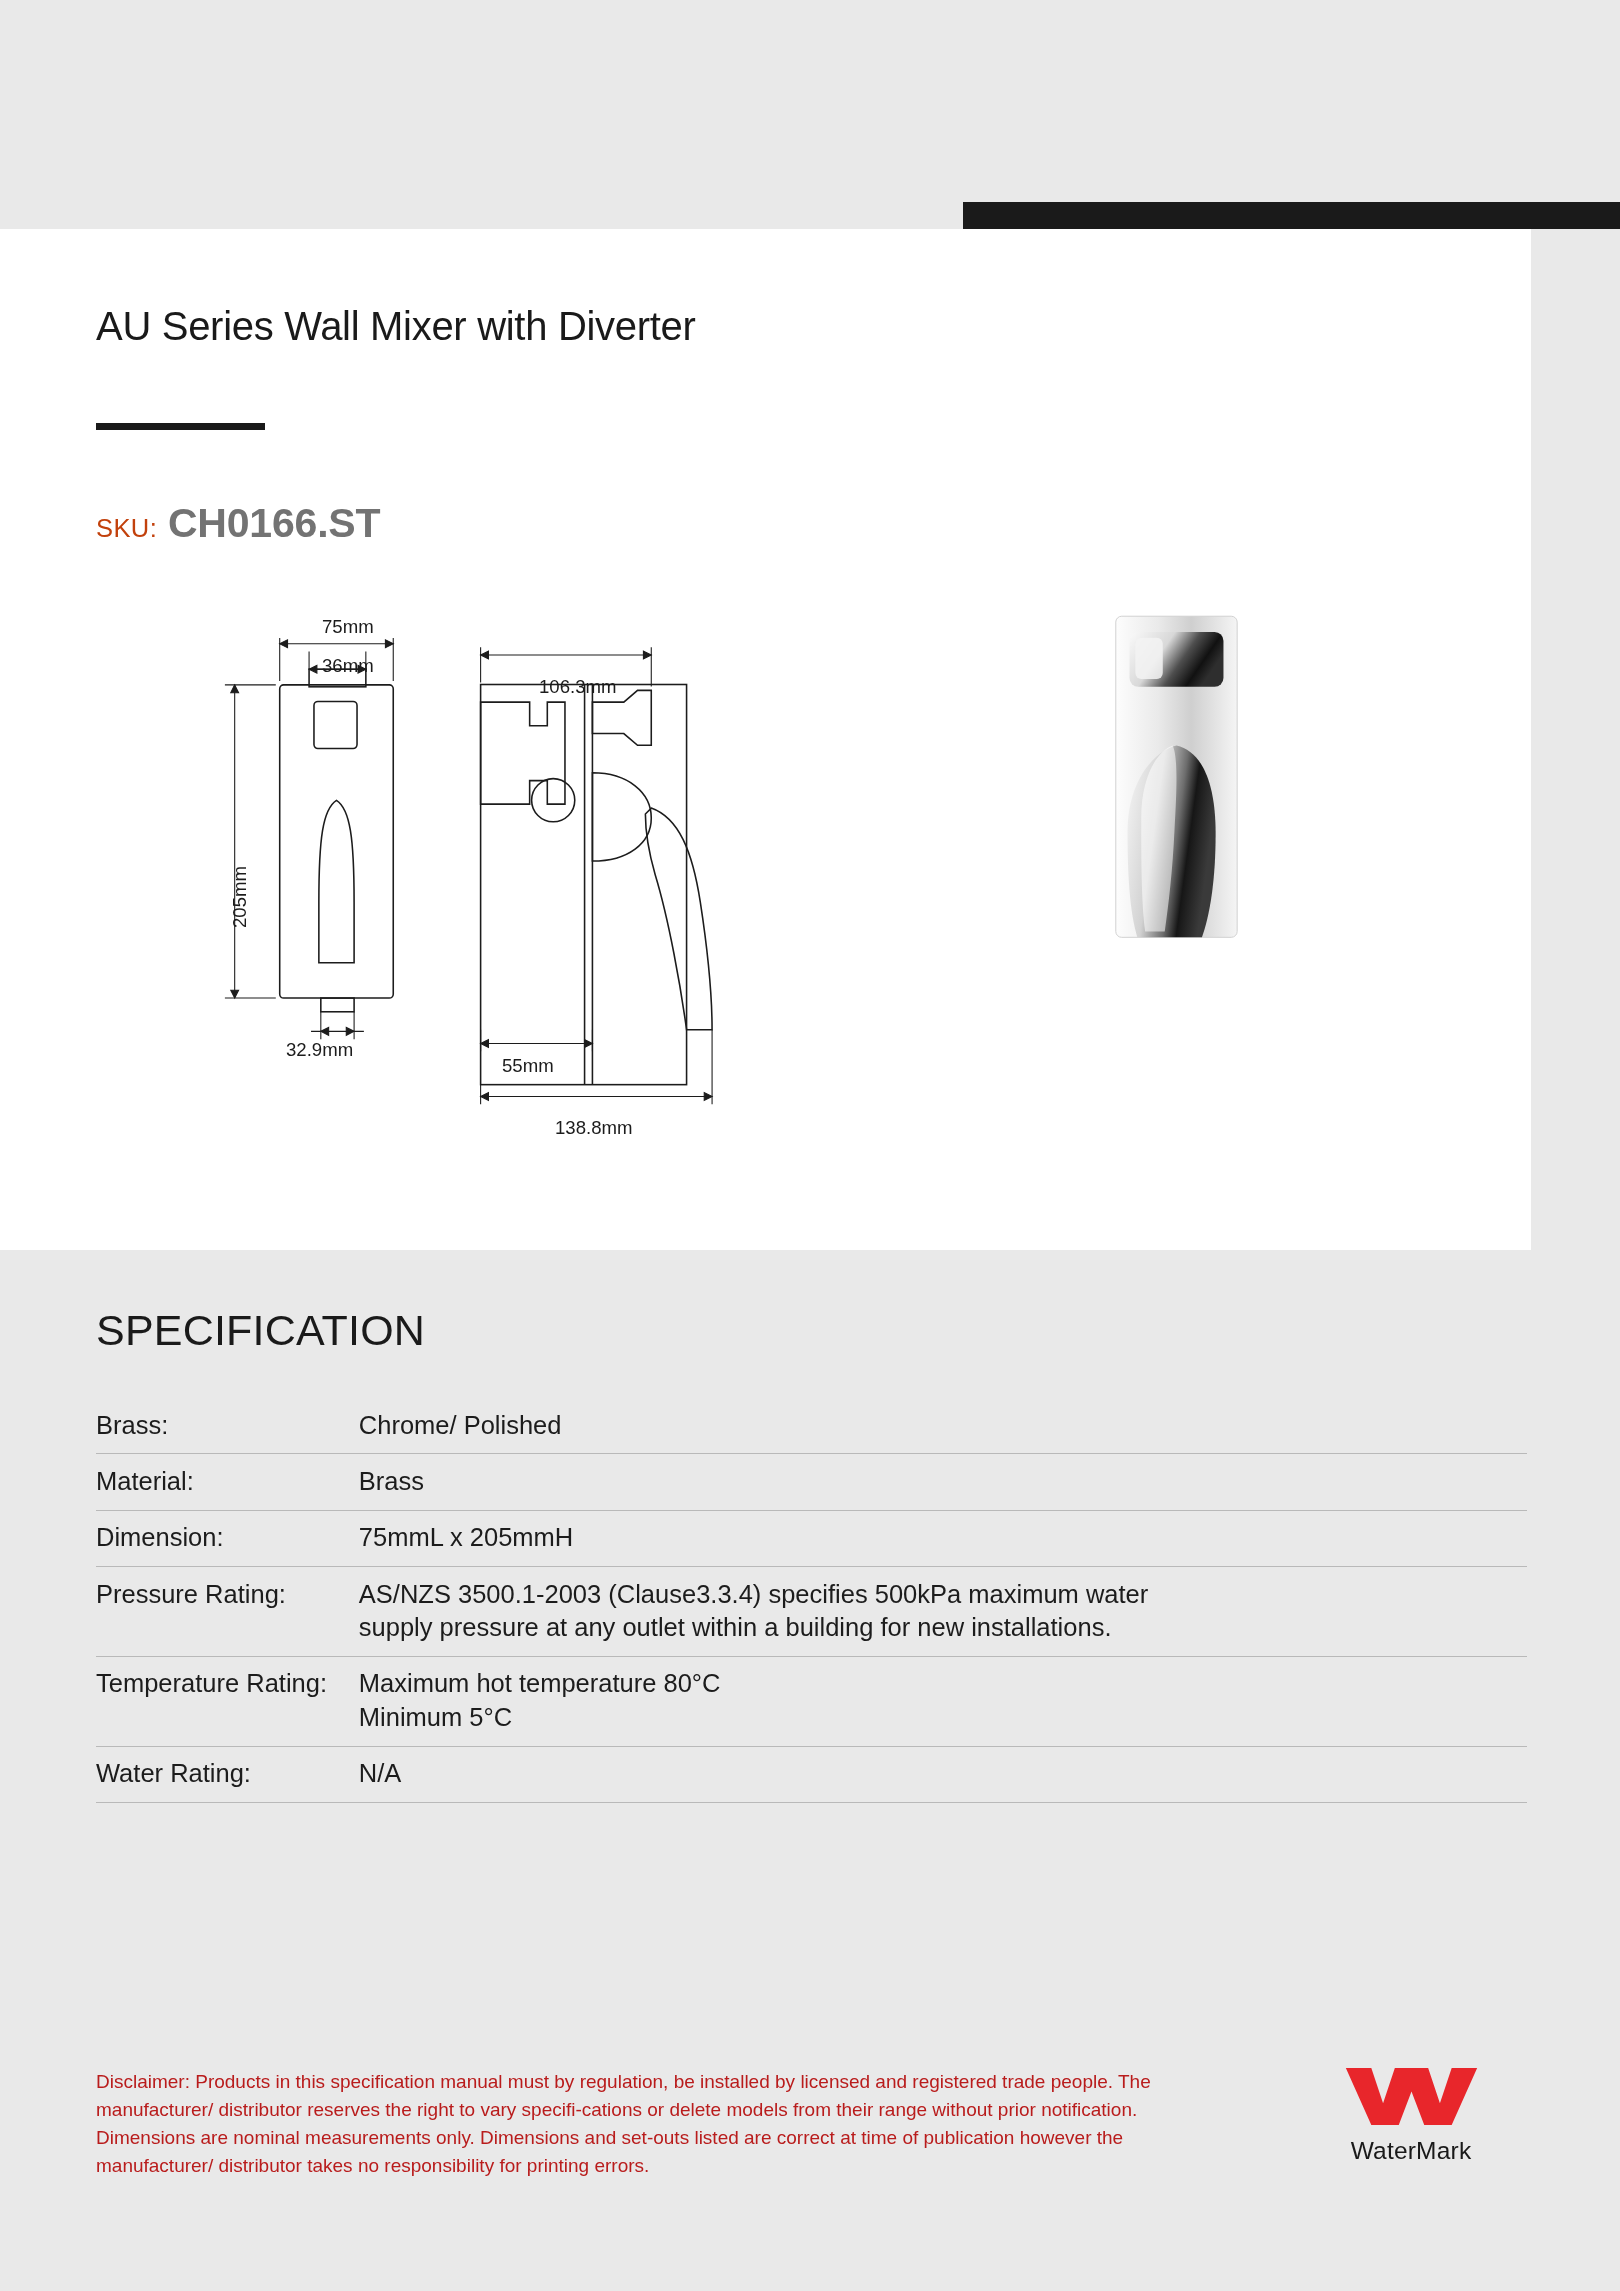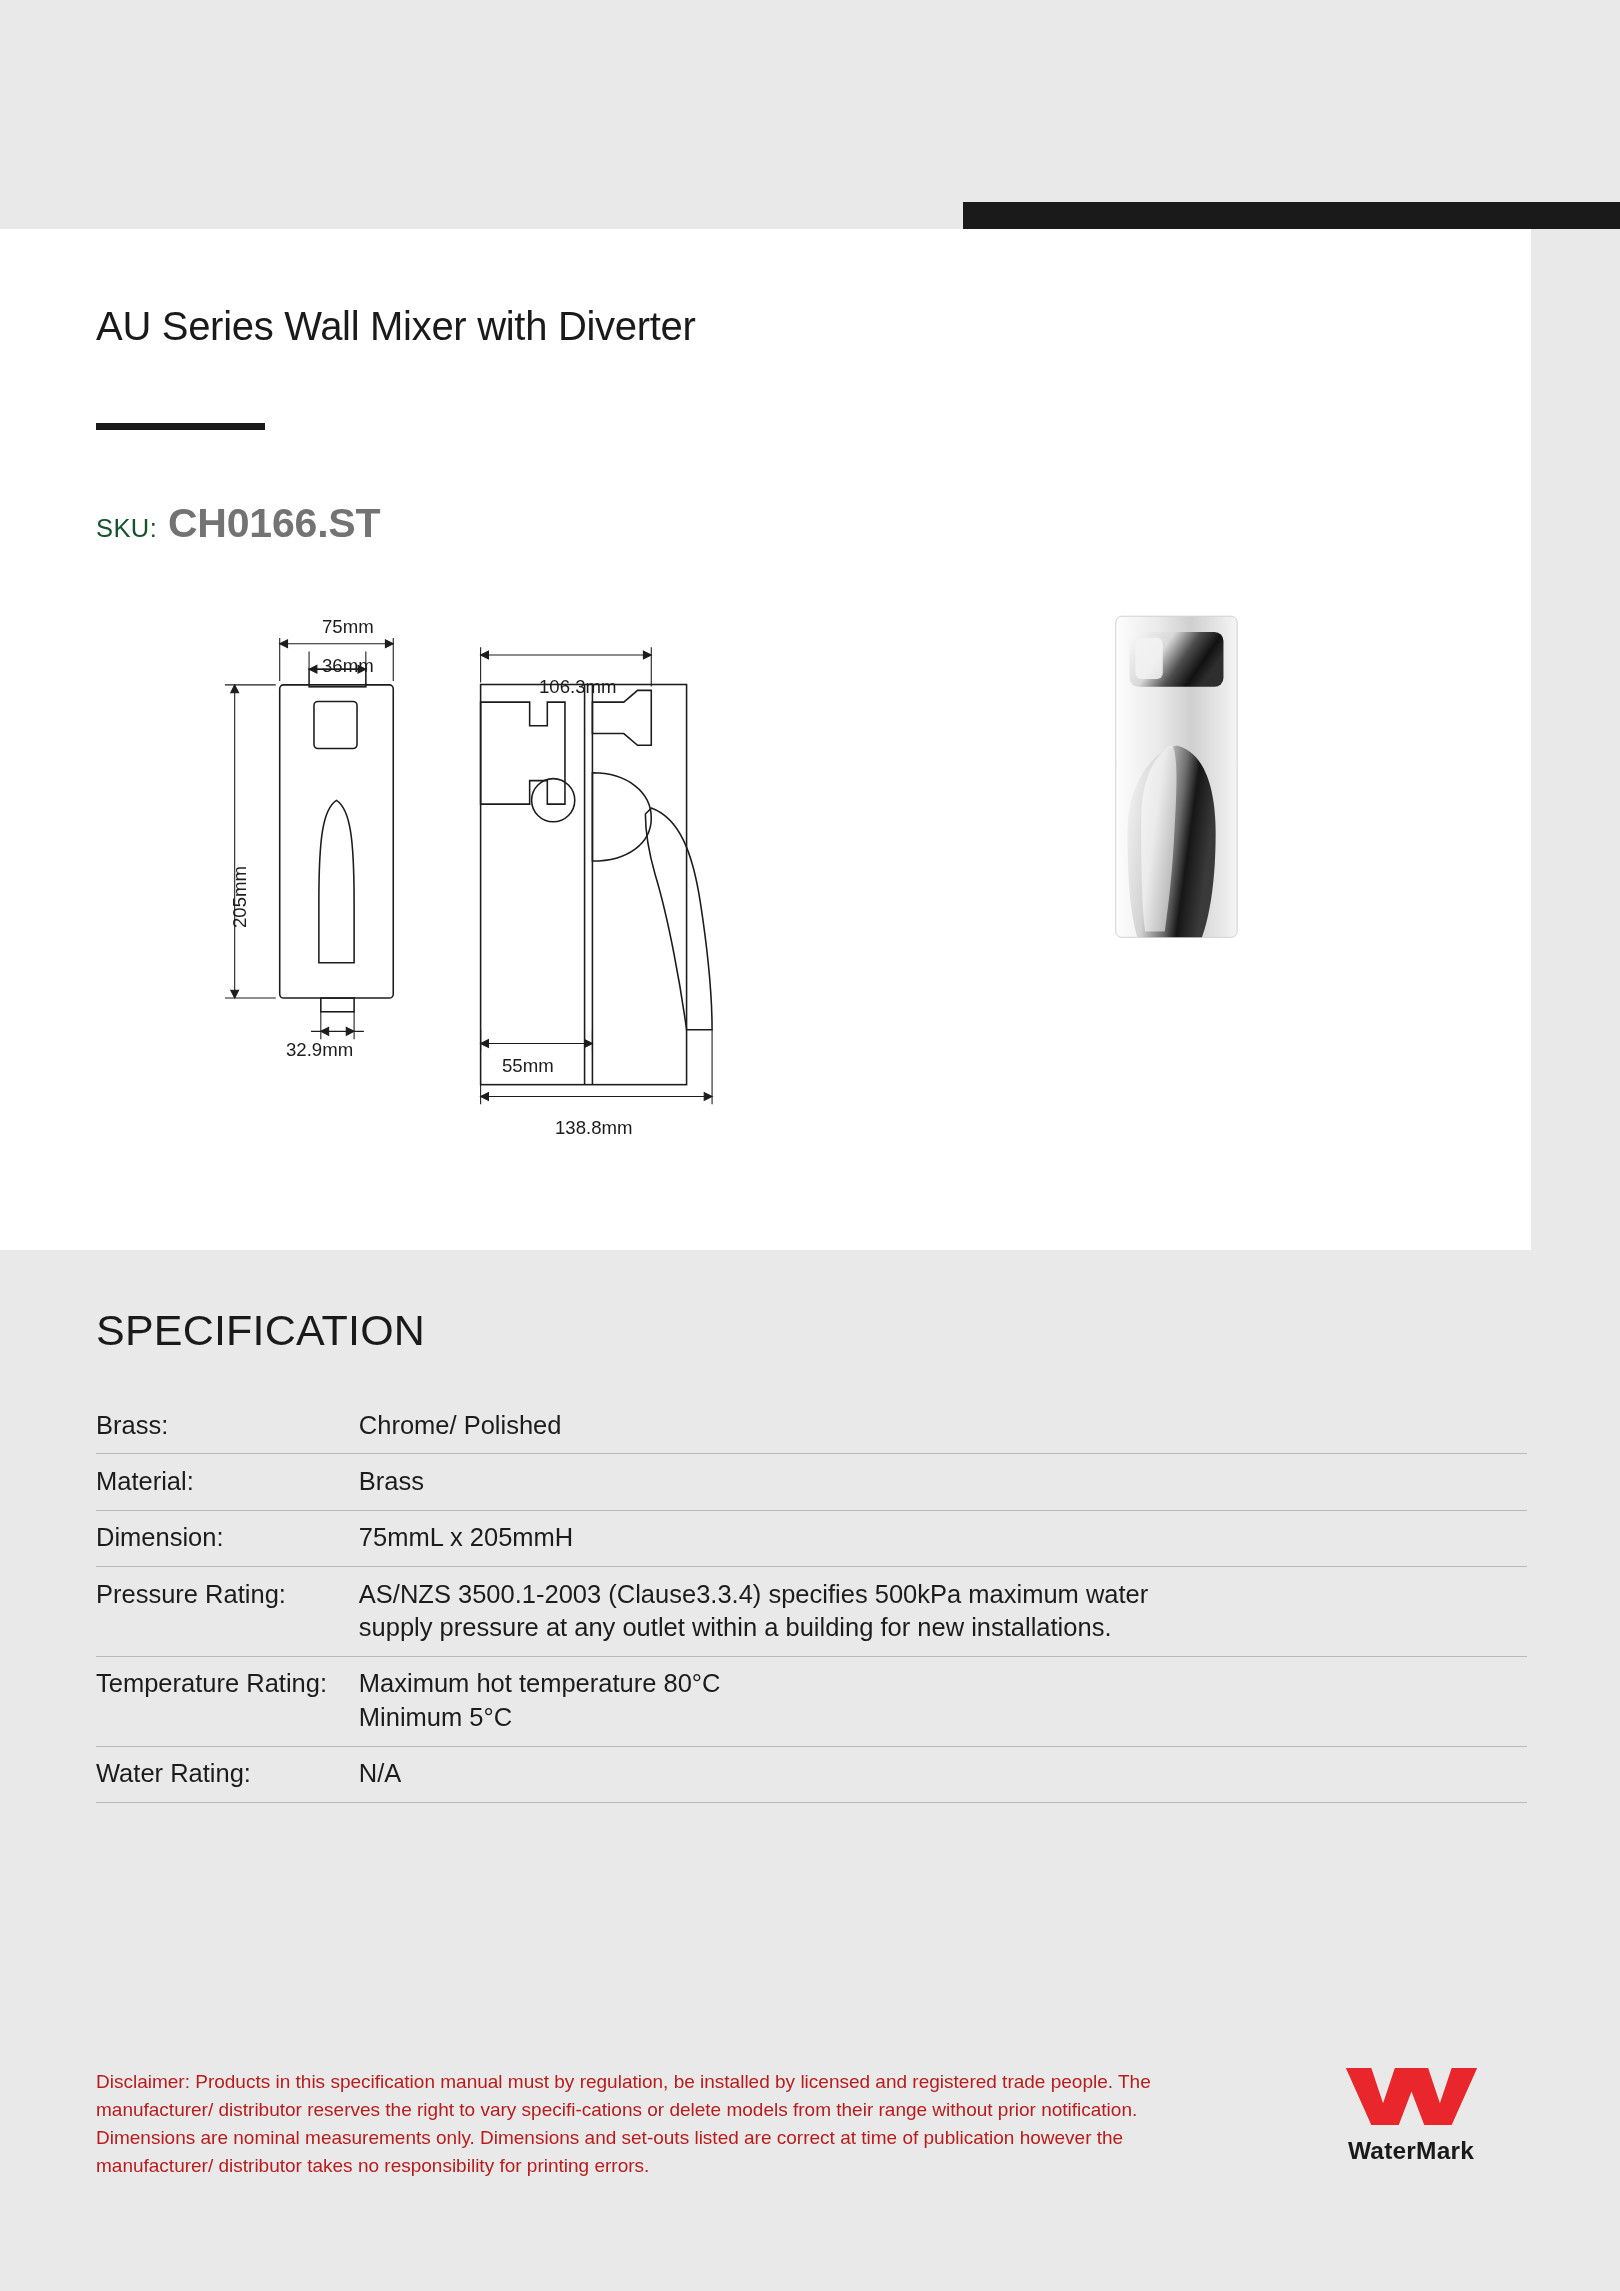--- a/index.html
+++ b/index.html
@@ -62,21 +62,21 @@
   }
   .sku-row {
     position: absolute;
     left: 96px;
     top: 500px;
     display: flex;
     align-items: baseline;
   }
   .sku-label {
     font-size: 25.5px;
-    color: #14532d;
+    color: #c2410c;
     letter-spacing: 0.4px;
   }
   .sku-value {
     font-size: 41px;
     font-weight: bold;
     color: #737373;
     margin-left: 10.8px;
     letter-spacing: -0.2px;
   }
 
@@ -152,21 +152,21 @@
   }
   .watermark {
     position: absolute;
     left: 1313px;
     top: 2062px;
     width: 196px;
     text-align: center;
   }
   .wm-text {
     font-size: 24.5px;
-    font-weight: bold;
+    font-weight: normal;
     color: #1a1a1a;
     margin-top: 2px;
     letter-spacing: 0.2px;
   }
 </style>
 </head>
 <body>
 
 <div class="top-band"></div>
 <div class="black-bar"></div>

